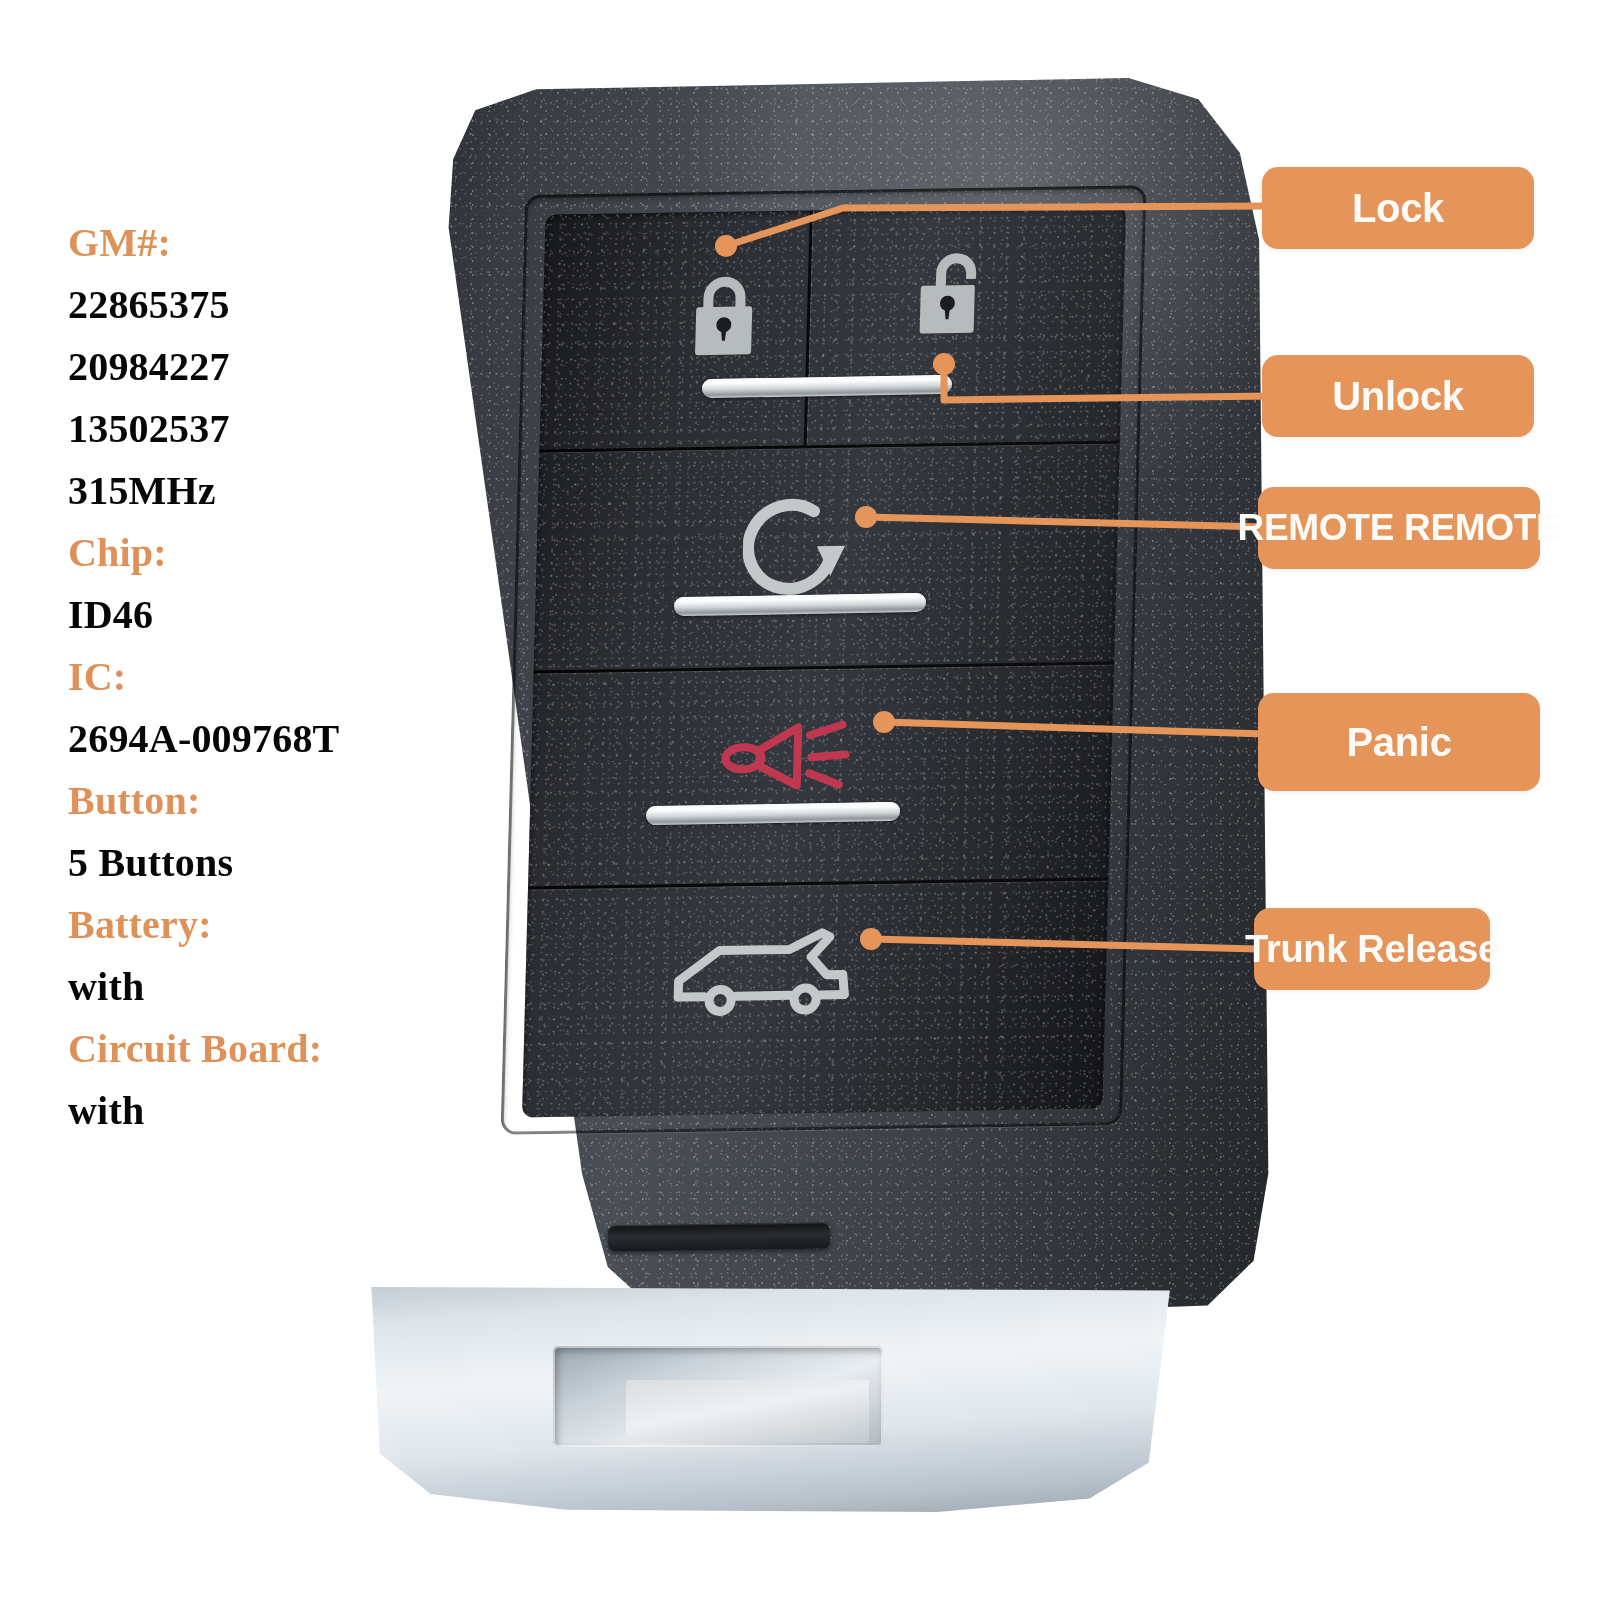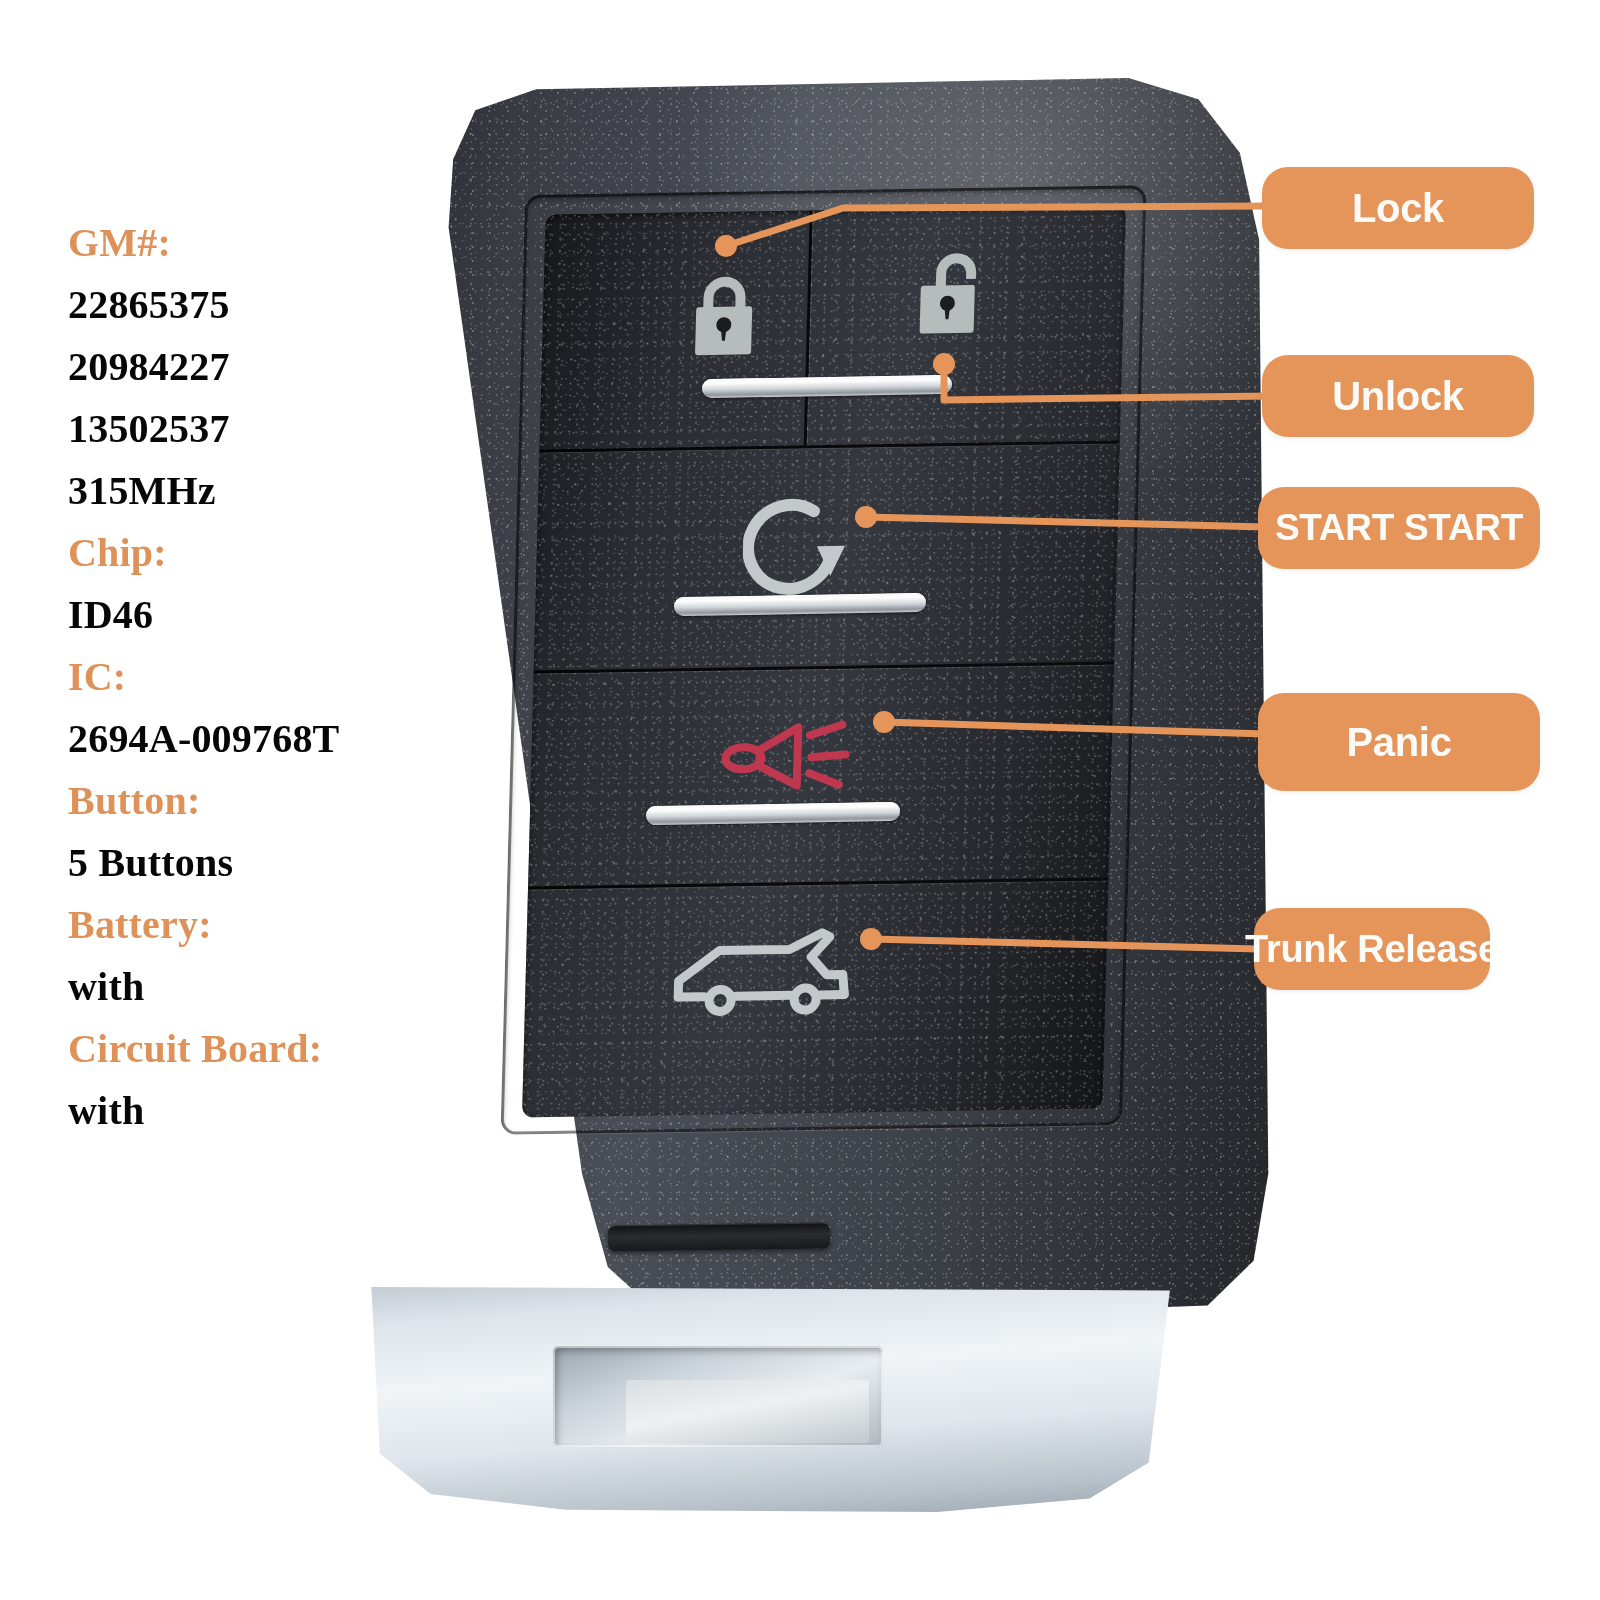--- a/index.html
+++ b/index.html
@@ -219,21 +219,21 @@
     border-radius: 7px;
     background: linear-gradient(180deg, #101114 0%, #2a2c31 45%, #17181b 100%);
     box-shadow: inset 0 1px 0 rgba(255,255,255,0.14), 0 2px 4px rgba(0,0,0,0.5);
     transform: rotate(-0.8deg);
   }
 
   
   .callout {
     position: absolute;
     background: #E5955A;
-    border-radius: 26px;
+    border-radius: 16px;
     display: flex;
     align-items: center;
     justify-content: center;
     box-shadow: 0 2px 5px rgba(0,0,0,0.06);
   }
   .callout-text {
     font-family: "Liberation Sans", sans-serif;
     font-weight: bold;
     color: #FDFBF8;
     letter-spacing: -0.3px;
@@ -392,21 +392,21 @@
 
   <div class="callout" style="left:1262px; top:167px; width:272px; height:82px;">
     <span class="callout-text" style="font-size:40px;">Lock</span>
   </div>
 
   <div class="callout" style="left:1262px; top:355px; width:272px; height:82px;">
     <span class="callout-text" style="font-size:40px;">Unlock</span>
   </div>
 
   <div class="callout" style="left:1258px; top:487px; width:282px; height:82px;">
-    <span class="callout-text" style="font-size:37px;">START START</span>
+    <span class="callout-text" style="font-size:37px;">REMOTE REMOTE</span>
   </div>
 
   <div class="callout" style="left:1258px; top:693px; width:282px; height:98px;">
     <span class="callout-text" style="font-size:40px;">Panic</span>
   </div>
 
   <div class="callout" style="left:1254px; top:908px; width:236px; height:82px;">
     <span class="callout-text" style="font-size:38px;">Trunk Release</span>
   </div>
 

